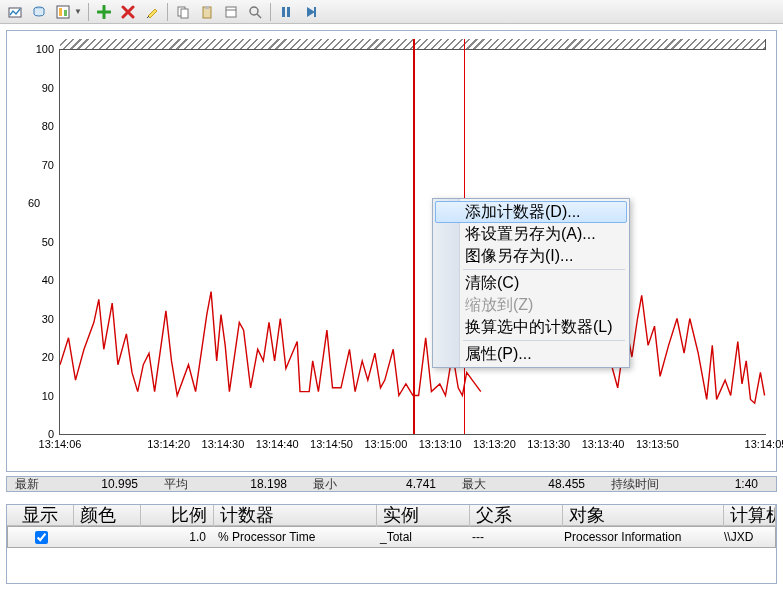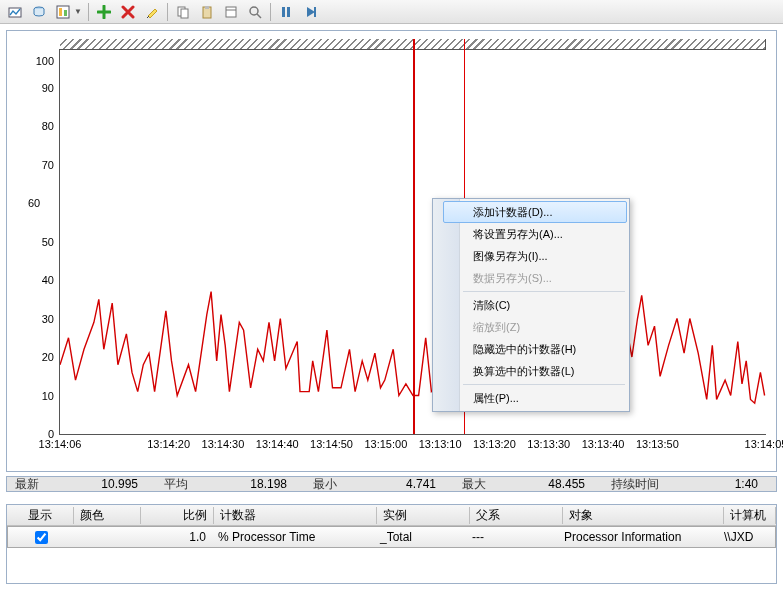--- a/index.html
+++ b/index.html
@@ -148,21 +148,21 @@
   box-sizing:border-box;
   bottom:8px;
   overflow:auto;
 }
 .legend-header{
   display:flex;
   height:20px;
   background:linear-gradient(#f7f7f7,#e4e4e4);
   border-bottom:1px solid #bfbfbf;
   align-items:center;
-  font-size:12px;
+  font-size:18px;
 }
 .legend-header div{
   padding:0 6px;
   border-right:1px solid #bfbfbf;
   white-space:nowrap;
   overflow:hidden;
 }
 .legend-row{
   display:flex;
   height:20px;
@@ -205,23 +205,22 @@
   background:linear-gradient(90deg,#e9eef3,#dbe3ee);
   border-right:1px solid #cfd6df;
 }
 .ctx-items{
   position:relative;
 }
 .ctx-item{
   height:22px;
   line-height:22px;
   padding-left:30px;
-  font-size:11px;
+  font-size:16px;
   white-space:nowrap;
-  margin-left:8px;
 }
 .ctx-item.hl{
   background:linear-gradient(#e6f2ff,#cde6ff);
   border:1px solid #7fb6f0;
   border-radius:2px;
   height:20px;
   line-height:20px;
   padding-left:29px;
 }
 .ctx-item.dis{
@@ -322,21 +321,21 @@
     <div class="ytick" style="top: 100%;">0</div>
         <div class="ytick" style="top: 90%;">10</div>
         <div class="ytick" style="top: 80%;">20</div>
         <div class="ytick" style="top: 70%;">30</div>
         <div class="ytick" style="top: 60%;">40</div>
         <div class="ytick" style="top: 50%;">50</div>
         <div class="ytick" style="top: 40%; text-align: center;">60</div>
         <div class="ytick" style="top: 30%;">70</div>
         <div class="ytick" style="top: 20%;">80</div>
         <div class="ytick" style="top: 10%;">90</div>
-        <div class="ytick" style="top: 0%; margin-top: 12px;">100</div>
+        <div class="ytick" style="top: 0%;">100</div>
         <div class="xtick" style="left: 0%;">13:14:06</div>
         <div class="xtick" style="left: 15.3846%;">13:14:20</div>
         <div class="xtick" style="left: 23.0769%;">13:14:30</div>
         <div class="xtick" style="left: 30.7692%;">13:14:40</div>
         <div class="xtick" style="left: 38.4615%;">13:14:50</div>
         <div class="xtick" style="left: 46.1538%;">13:15:00</div>
         <div class="xtick" style="left: 53.8462%;">13:13:10</div>
         <div class="xtick" style="left: 61.5385%;">13:13:20</div>
         <div class="xtick" style="left: 69.2308%;">13:13:30</div>
         <div class="xtick" style="left: 76.9231%;">13:13:40</div>
@@ -390,24 +389,22 @@
       <div class="col-comp">\\JXD</div>
     </div>
   </div>
 
   <div class="ctx">
     <div class="ctx-gutter"></div>
     <div class="ctx-items" id="ctx-items">
         <div class="ctx-item hl">添加计数器(D)...</div>
         <div class="ctx-item">将设置另存为(A)...</div>
         <div class="ctx-item">图像另存为(I)...</div>
-        <div class="ctx-item dis">数据另存为(S)...</div>
         <div class="ctx-sep"></div>
         <div class="ctx-item">清除(C)</div>
         <div class="ctx-item dis">缩放到(Z)</div>
-        <div class="ctx-item">隐藏选中的计数器(H)</div>
         <div class="ctx-item">换算选中的计数器(L)</div>
         <div class="ctx-sep"></div>
         <div class="ctx-item">属性(P)...</div>
       </div>
   </div>
 
 </div>
 
 </body></html>

